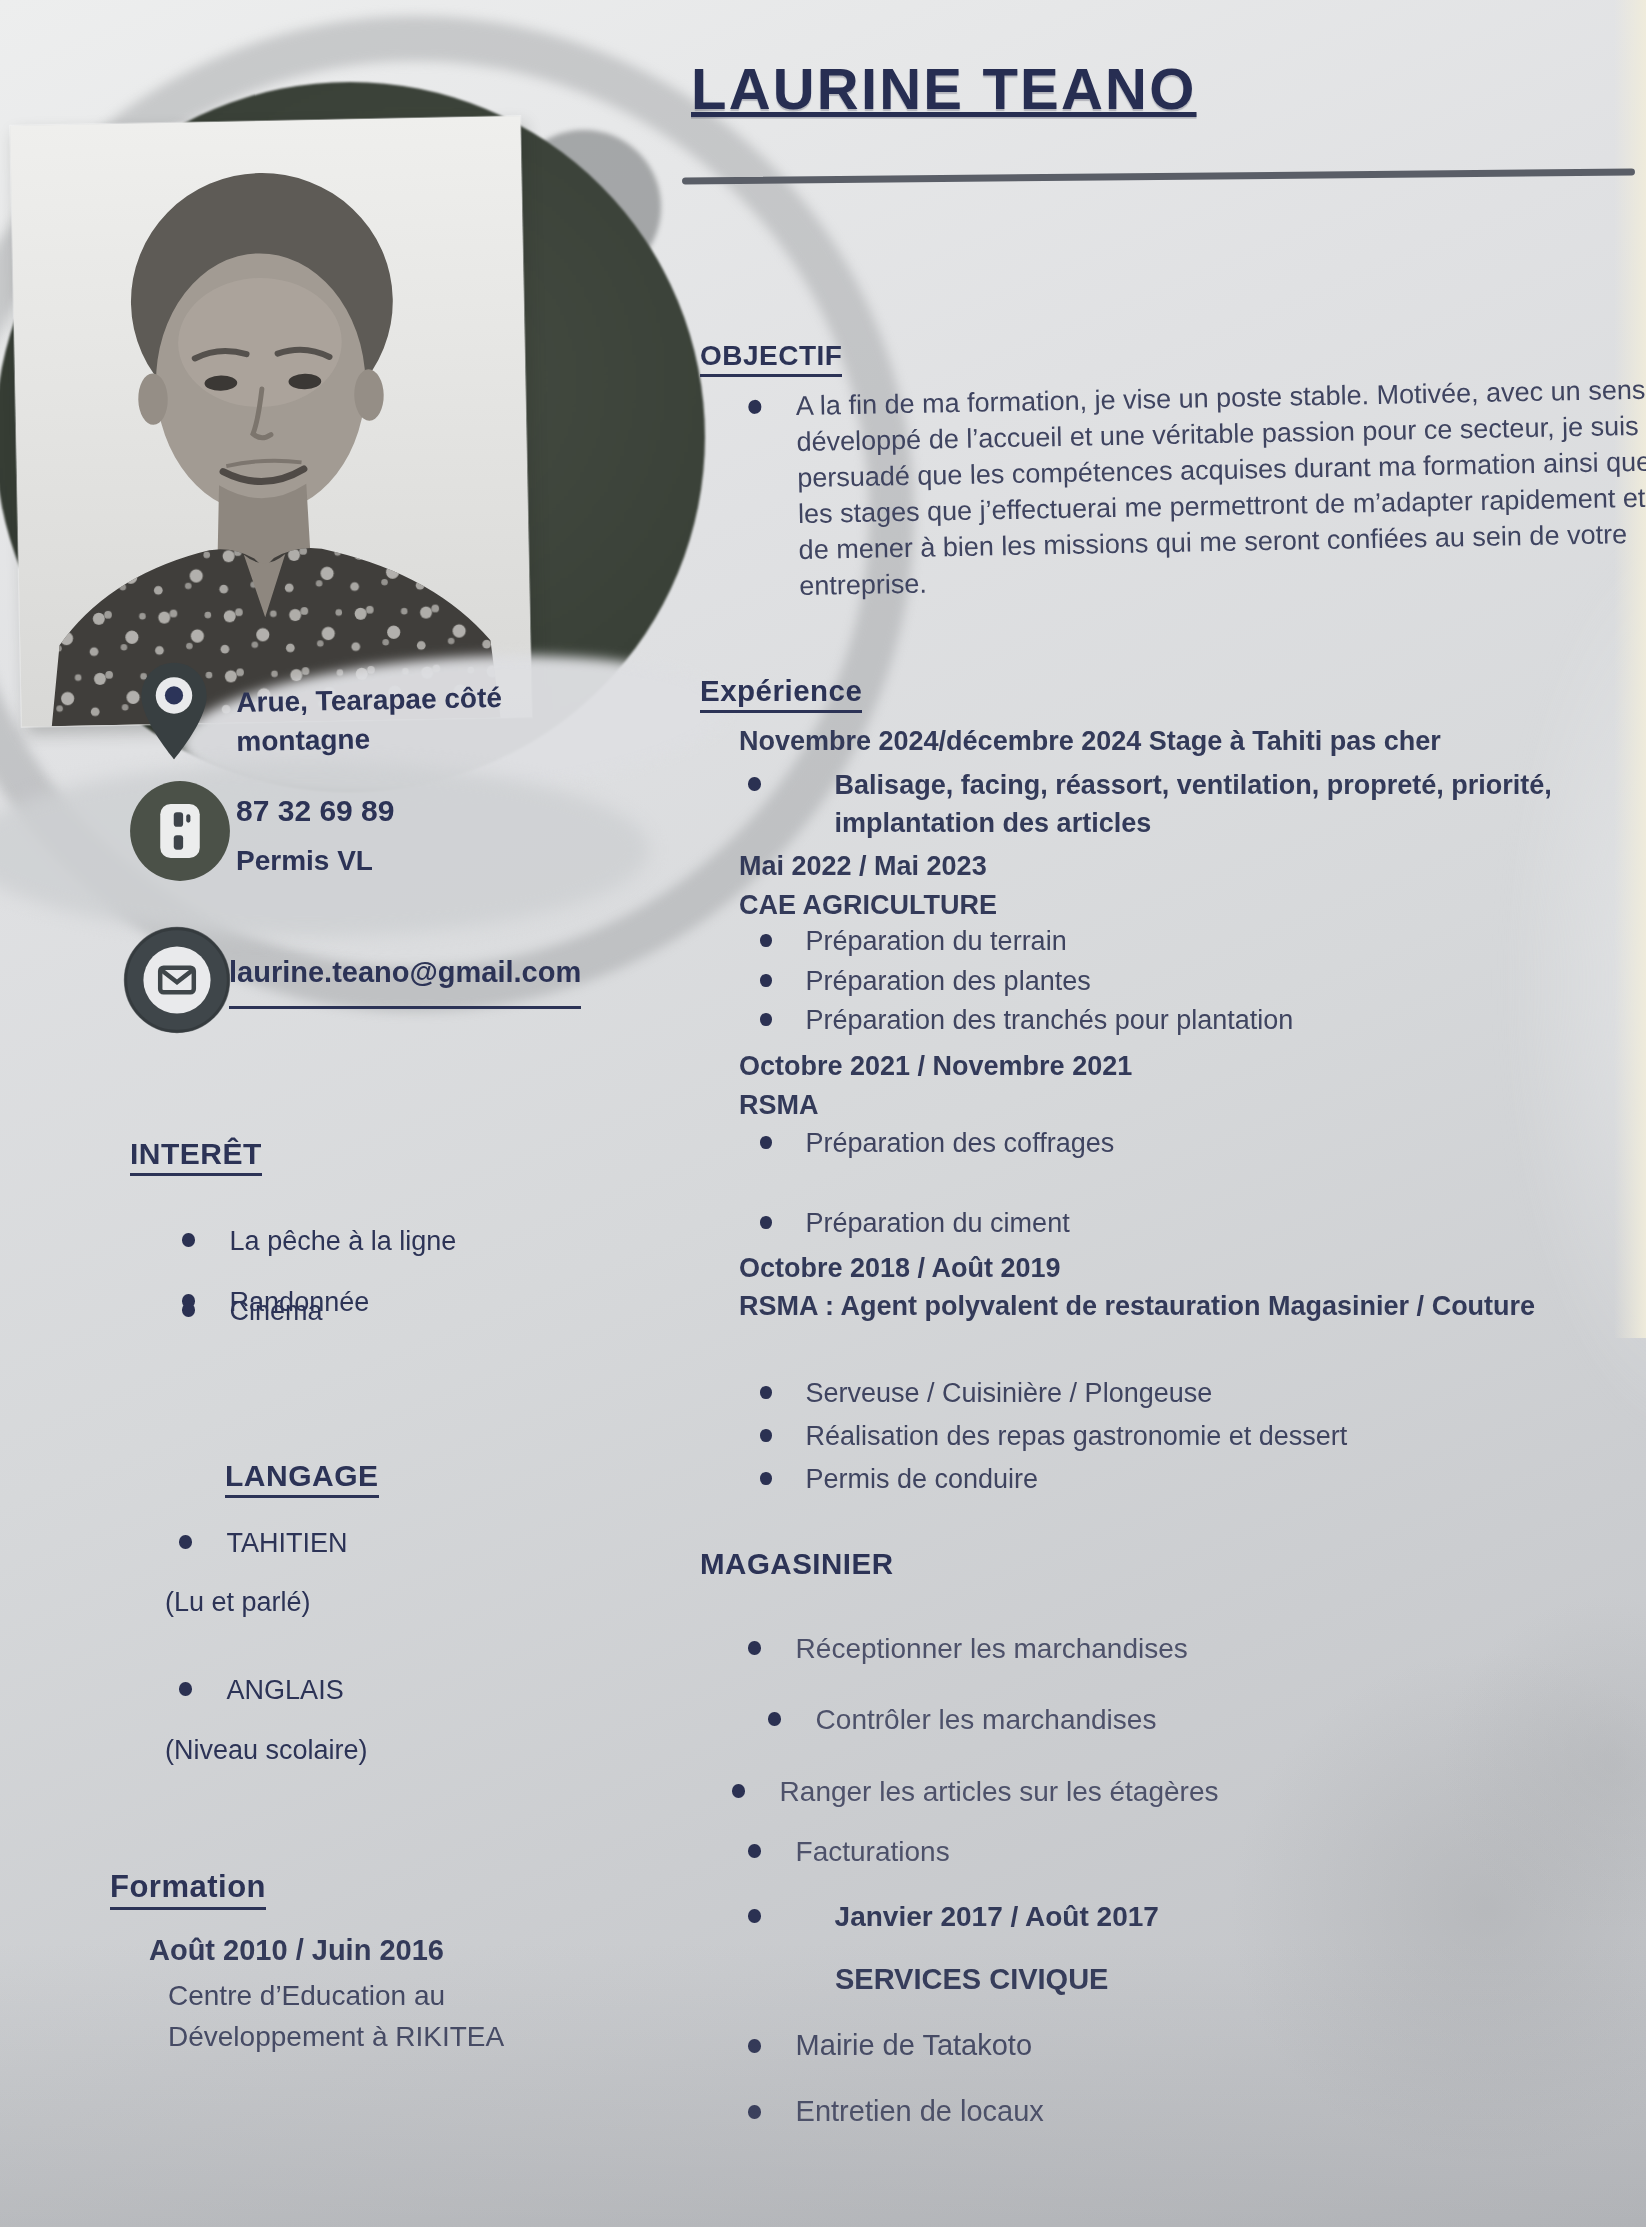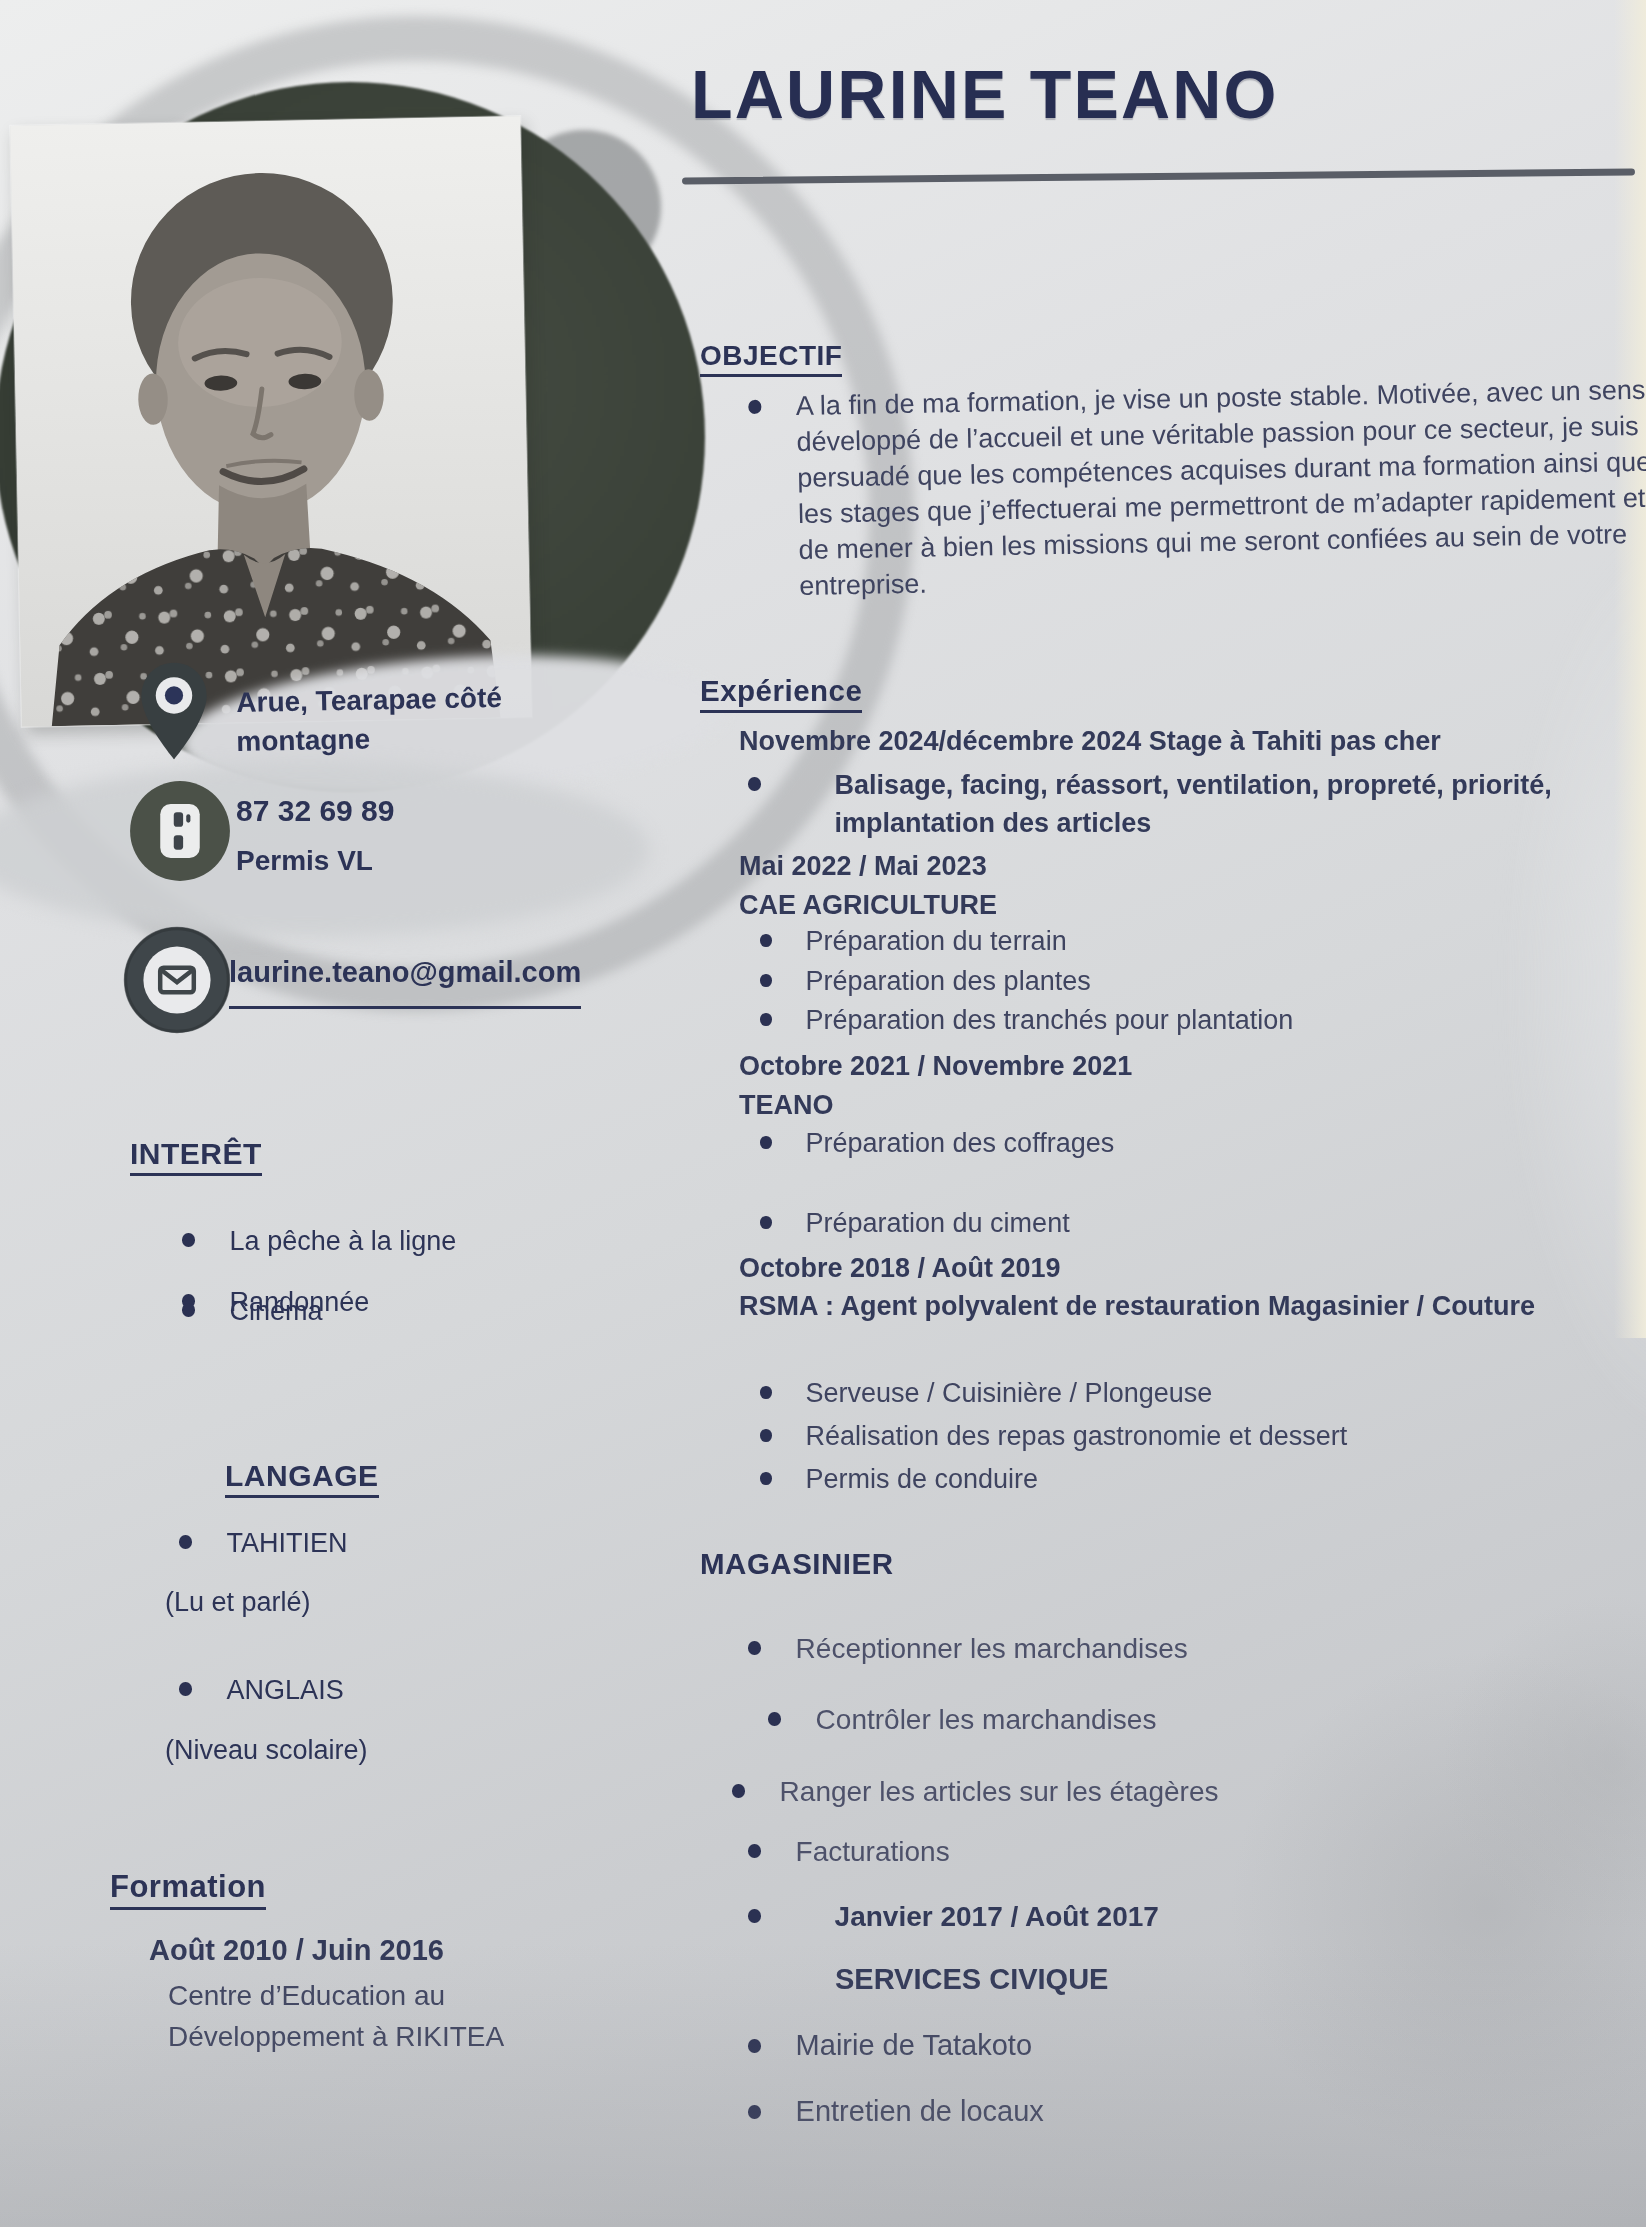--- a/index.html
+++ b/index.html
@@ -54,22 +54,23 @@
   .icon{position:absolute;}
   .icon svg{display:block;width:100%;height:100%;}
   
   .navy{color:#2c3356;}
   .ink{color:#333a59;margin-left:39px;}
   .soft{color:#3f4460;}
   .gray{color:#4d516a;}
   .b{font-weight:700;}
   .hd{font-weight:700;display:inline-block;border-bottom:3.8px solid currentColor;padding-bottom:2px;letter-spacing:0.5px;}
   .title{
-    font-size:68px;font-weight:700;letter-spacing:2.2px;color:#272e52;white-space:nowrap;
+    font-size:58px;font-weight:700;letter-spacing:2.2px;color:#272e52;white-space:nowrap;
     text-shadow:0 1.6px 1.1px rgba(30,34,60,.25);
+    text-decoration:underline;
   }
   .title-rule{
     left:682px;top:173px;width:953px;height:6.6px;background:#5a5e67;border-radius:3.8px;
     transform:rotate(-.55deg);
   }
   .row{position:absolute;display:flex;align-items:flex-start;}
   .dot{flex:0 0 auto;width:12.6px;height:13.6px;border-radius:50%;background:#2b3152;margin-top:11px;margin-right:35px;}
   .dot.sm{width:11.5px;height:12.6px;margin-right:34px;}
   .fs49{font-size:27px;line-height:36px;}
   .fs50{font-size:27px;line-height:38px;}
@@ -231,21 +232,21 @@
   <div class="row" style="left:760px;top:963px">
     <span class="dot sm"></span>
     <span class="fs49 soft">Préparation des plantes</span>
   </div>
   <div class="row" style="left:760px;top:1002px">
     <span class="dot sm"></span>
     <span class="fs49 soft">Préparation des tranchés pour plantation</span>
   </div>
 
   <div class="abs b fs50 ink" style="left:700px;top:1047px">Octobre 2021 / Novembre 2021</div>
-  <div class="abs b fs50 ink" style="left:700px;top:1086px">TEANO</div>
+  <div class="abs b fs50 ink" style="left:700px;top:1086px">RSMA</div>
   <div class="row" style="left:760px;top:1125px">
     <span class="dot sm"></span>
     <span class="fs49 soft">Préparation des coffrages</span>
   </div>
   <div class="row" style="left:760px;top:1205px">
     <span class="dot sm"></span>
     <span class="fs49 soft">Préparation du ciment</span>
   </div>
 
   <div class="abs b fs50 ink" style="left:700px;top:1249px">Octobre 2018 / Août 2019</div>

